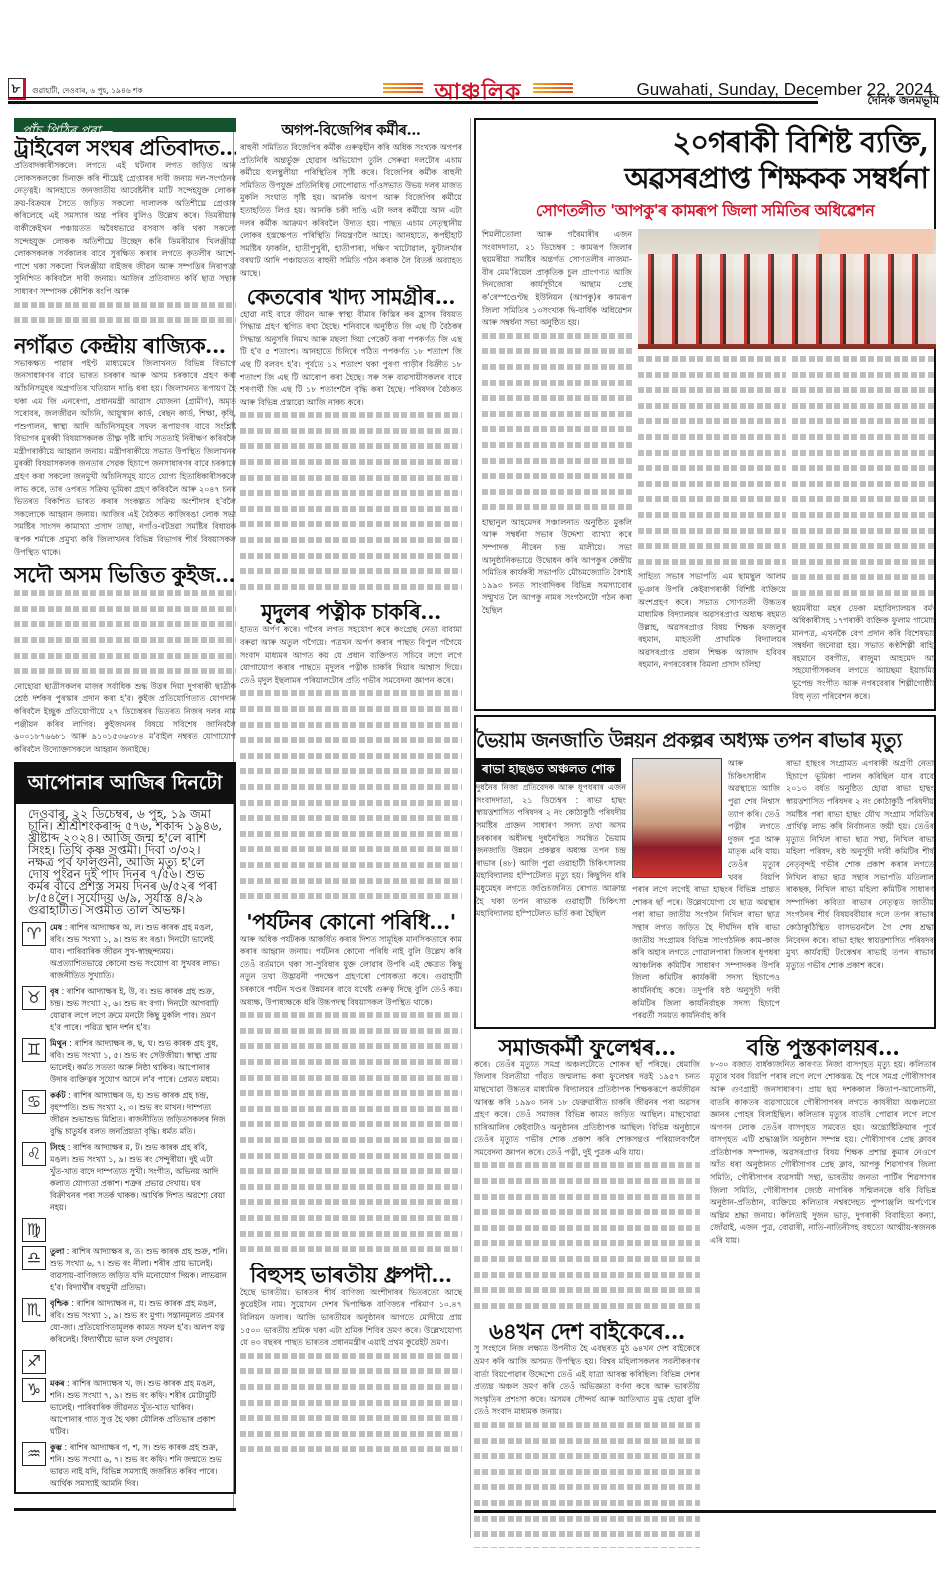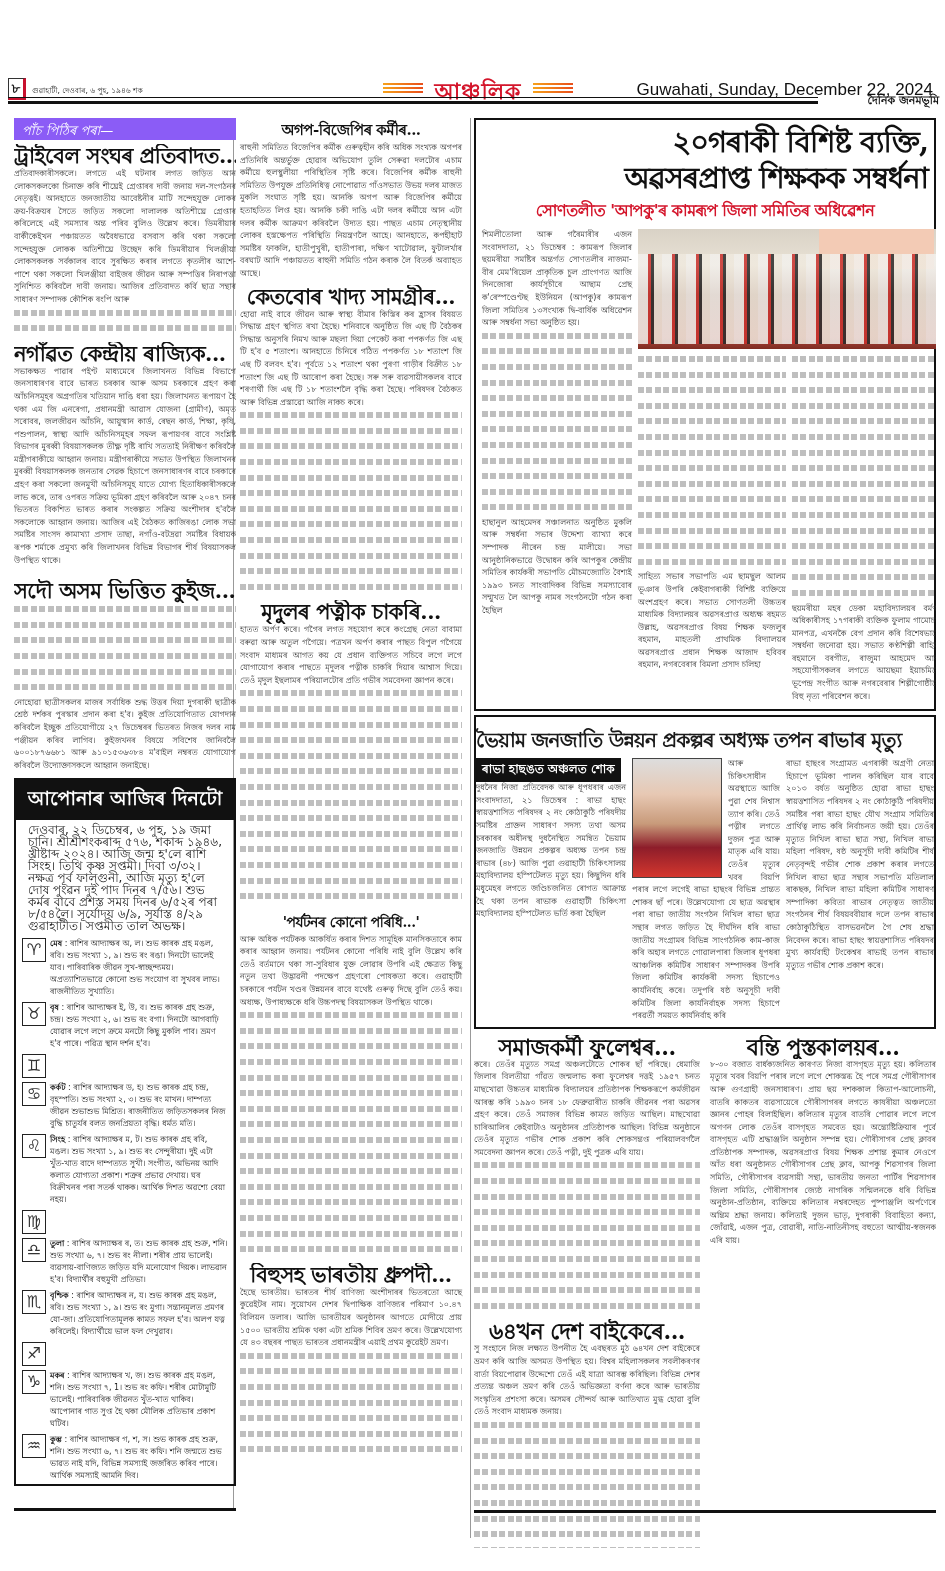--- a/index.html
+++ b/index.html
@@ -20,21 +20,21 @@
   .rule-thin { position: absolute; left: 8px; top: 97px; width: 810px; height: 1px; background: #111; }
   .paper-name { position: absolute; right: 6px; top: 92px; font-size: 11px; font-weight: bold; color: #111; }
 
   
   .col { position: absolute; overflow: hidden; }
   .col-left { left: 14px; top: 118px; width: 222px; height: 1390px; }
   .col-mid { left: 236px; top: 118px; width: 230px; height: 1420px; }
   .col-right { left: 474px; top: 118px; width: 462px; height: 1430px; }
   .col-rule { position: absolute; top: 118px; width: 1px; background: #999; }
 
-  .section-banner { background: #8b5cf6; color: #fff; font-style: italic; font-size: 13px; padding: 3px 8px; height: 22px; }
+  .section-banner { background: #14532d; color: #fff; font-style: italic; font-size: 13px; padding: 3px 8px; height: 14px; }
   .headline { font-family: "DejaVu Serif", serif; font-weight: bold; font-size: 19px; line-height: 24px; color: #111; white-space: nowrap; overflow: hidden; letter-spacing: -0.5px; }
   .body-text { font-size: 8px; line-height: 12.6px; color: #333; text-align: justify; }
   .filler { display:block; height: 12.6px; margin: 0; }
   .filler i { display:block; height: 6px; margin-top: 3px; background: repeating-linear-gradient(90deg, #8a8a8a 0 6px, transparent 6px 8px, #8a8a8a 8px 14px, transparent 14px 17px); opacity: .55; }
 
   
   .rashi-box { border: 2px solid #111; margin-top: 6px; }
   .rashi-title { background: #111; color: #fff; font-family: "DejaVu Serif", serif; font-weight: bold; font-size: 19px; text-align: center; padding: 4px 0; }
   .rashi-intro { font-size: 12px; line-height: 12px; padding: 4px 12px; color: #222; }
   .sign { display: flex; gap: 4px; padding: 2px 6px; }
@@ -104,21 +104,21 @@
           <i></i>
         </span>
       </p>
   </div>
 
   <div style="margin-top:4px;">
     <h2 class="headline" style="font-size:21px;">নগাঁৱত কেন্দ্ৰীয় ৰাজ্যিক...</h2>
     <p class="body-text">সভাকক্ষত পাৱাৰ পইণ্ট মাধ্যমেৰে জিলাখনত বিভিন্ন বিভাগে জনসাধাৰণৰ বাবে ভাৰত চৰকাৰ আৰু অসম চৰকাৰে গ্ৰহণ কৰা আঁচনিসমূহৰ অগ্ৰগতিৰ খতিয়ান দাঙি ধৰা হয়। জিলাখনত ৰূপায়ণ হৈ থকা এম জি এনৰেগা, প্ৰধানমন্ত্ৰী আৱাস যোজনা (গ্ৰামীণ), অমৃত সৰোবৰ, জলজীৱন আঁচনি, আয়ুষ্মান কাৰ্ড, ৰেছন কাৰ্ড, শিক্ষা, কৃষি, পশুপালন, স্বাস্থ্য আদি আঁচনিসমূহৰ সফল ৰূপায়ণৰ বাবে সংশ্লিষ্ট বিভাগৰ মুৰব্বী বিষয়াসকলক তীক্ষ্ণ দৃষ্টি ৰাখি সততাই নিৰীক্ষণ কৰিবলৈ মন্ত্ৰীগৰাকীয়ে আহ্বান জনায়। মন্ত্ৰীগৰাকীয়ে সভাত উপস্থিত জিলাখনৰ মুৰব্বী বিষয়াসকলক জনতাৰ সেৱক হিচাপে জনসাধাৰণৰ বাবে চৰকাৰে গ্ৰহণ কৰা সকলো জনমুখী আঁচনিসমূহ যাতে যোগ্য হিতাধিকাৰীসকলে লাভ কৰে, তাৰ ওপৰত সক্ৰিয় ভূমিকা গ্ৰহণ কৰিবলৈ আৰু ২০৪৭ চনৰ ভিতৰত বিকশিত ভাৰত কৰাৰ সংকল্পত সক্ৰিয় অংশীদাৰ হ'বলৈ সকলোকে আহ্বান জনায়। আজিৰ এই বৈঠকত কাজিৰঙা লোক সভা সমষ্টিৰ সাংসদ কামাখ্যা প্ৰসাদ তাছা, নগাঁও-বটদ্ৰৱা সমষ্টিৰ বিধায়ক ৰূপক শৰ্মাকে প্ৰমুখ্য কৰি জিলাখনৰ বিভিন্ন বিভাগৰ শীৰ্ষ বিষয়াসকল উপস্থিত থাকে।</p>
   </div>
 
-  <div style="margin-top:12px;">
+  <div style="margin-top:4px;">
     <h2 class="headline" style="font-size:21px;">সদৌ অসম ভিত্তিত কুইজ...</h2>
     <p class="body-text">
         <span class="filler">
           <i></i>
         </span>
         <span class="filler">
           <i></i>
         </span>
         <span class="filler">
           <i></i>
@@ -143,20 +143,21 @@
     <div class="sign">
       <div class="sign-icon">♈</div>
       <p class="sign-text"><b>মেষ</b> : <span>ৰাশিৰ আদ্যাক্ষৰ অ, ল। শুভ কাৰক গ্ৰহ মঙল, ৰবি। শুভ সংখ্যা ১, ৯। শুভ ৰং ৰঙা। দিনটো ভালেই যাব। পাৰিবাৰিক জীৱন সুখ-স্বাচ্ছন্দ্যময়। অপ্ৰত্যাশিতভাৱে কোনো শুভ সংযোগ বা সুখবৰ লাভ। ৰাজনীতিত সুখ্যাতি।</span></p>
     </div>
     <div class="sign">
       <div class="sign-icon">♉</div>
       <p class="sign-text"><b>বৃষ</b> : <span>ৰাশিৰ আদ্যাক্ষৰ ই, উ, ব। শুভ কাৰক গ্ৰহ শুক্ৰ, চন্দ্ৰ। শুভ সংখ্যা ২, ৬। শুভ ৰং বগা। দিনটো আগবাঢ়ি যোৱাৰ লগে লগে ক্ৰমে মনটো কিছু মুকলি পাব। ভ্ৰমণ হ'ব পাৰে। পৱিত্ৰ স্থান দৰ্শন হ'ব।</span></p>
     </div>
     <div class="sign">
       <div class="sign-icon">♊</div>
+      <p class="sign-text"><b>মিথুন</b> : <span>ৰাশিৰ আদ্যাক্ষৰ ক, ছ, ঘ। শুভ কাৰক গ্ৰহ বুধ, ৰবি। শুভ সংখ্যা ১, ৫। শুভ ৰং সেউজীয়া। স্বাস্থ্য প্ৰায় ভালেই। কৰ্মত সততা আৰু নিষ্ঠা থাকিব। আপোনাৰ উদাৰ ব্যক্তিত্বৰ সুযোগ আনে ল'ব পাৰে। প্ৰেমত মধ্যম।</span></p>
     </div>
     <div class="sign">
       <div class="sign-icon">♋</div>
       <p class="sign-text"><b>কৰ্কট</b> : <span>ৰাশিৰ আদ্যাক্ষৰ ড, হ। শুভ কাৰক গ্ৰহ চন্দ্ৰ, বৃহস্পতি। শুভ সংখ্যা ২, ৩। শুভ ৰং মাখন। দাম্পত্য জীৱন শুভাশুভ মিশ্ৰিত। ৰাজনীতিত জড়িতসকলৰ নিজ বুদ্ধি চাতুৰ্যৰ বলত জনপ্ৰিয়তা বৃদ্ধি। ধৰ্মত মতি।</span></p>
     </div>
     <div class="sign">
       <div class="sign-icon">♌</div>
       <p class="sign-text"><b>সিংহ</b> : <span>ৰাশিৰ আদ্যাক্ষৰ ম, ট। শুভ কাৰক গ্ৰহ ৰবি, মঙল। শুভ সংখ্যা ১, ৯। শুভ ৰং সেন্দুৰীয়া। দুই এটা খুঁত-খাত বাদে দাম্পত্যত সুখী। সংগীত, অভিনয় আদি কলাত যোগ্যতা প্ৰকাশ। শত্ৰুৰ প্ৰভাৱ দেখায়। ঘৰ বিক্ৰীখনৰ পৰা সতৰ্ক থাকক। আৰ্থিক দিশত অৱশ্যে বেয়া নহয়।</span></p>
     </div>
     <div class="sign">
@@ -168,21 +169,21 @@
     </div>
     <div class="sign">
       <div class="sign-icon">♏</div>
       <p class="sign-text"><b>বৃশ্চিক</b> : <span>ৰাশিৰ আদ্যাক্ষৰ ন, য। শুভ কাৰক গ্ৰহ মঙল, ৰবি। শুভ সংখ্যা ১, ৯। শুভ ৰং মুগা। সন্তানমূলত প্ৰমণৰ যো-জা। প্ৰতিযোগিতামূলক কামত সফল হ'ব। অলপ যত্ন কৰিলেই। বিদ্যাৰ্থীয়ে ভাল ফল দেখুৱাব।</span></p>
     </div>
     <div class="sign">
       <div class="sign-icon">♐</div>
     </div>
     <div class="sign">
       <div class="sign-icon">♑</div>
-      <p class="sign-text"><b>মকৰ</b> : <span>ৰাশিৰ আদ্যাক্ষৰ খ, জ। শুভ কাৰক গ্ৰহ মঙল, শনি। শুভ সংখ্যা ৭, 1। শুভ ৰং কফি। শৰীৰ মোটামুটি ভালেই। পাৰিবাৰিক জীৱনত খুঁত-খাত থাকিব। আপোনাৰ গাত সুপ্ত হৈ থকা মৌলিক প্ৰতিভাৰ প্ৰকাশ ঘটিব।</span></p>
+      <p class="sign-text"><b>মকৰ</b> : <span>ৰাশিৰ আদ্যাক্ষৰ খ, জ। শুভ কাৰক গ্ৰহ মঙল, শনি। শুভ সংখ্যা ৭, ৯। শুভ ৰং কফি। শৰীৰ মোটামুটি ভালেই। পাৰিবাৰিক জীৱনত খুঁত-খাত থাকিব। আপোনাৰ গাত সুপ্ত হৈ থকা মৌলিক প্ৰতিভাৰ প্ৰকাশ ঘটিব।</span></p>
     </div>
     <div class="sign">
       <div class="sign-icon">♒</div>
       <p class="sign-text"><b>কুম্ভ</b> : <span>ৰাশিৰ আদ্যাক্ষৰ গ, শ, স। শুভ কাৰক গ্ৰহ শুক্ৰ, শনি। শুভ সংখ্যা ৬, ৭। শুভ ৰং কফি। শনি জন্মতে শুভ ভাৱত নাই যদি, বিভিন্ন সমস্যাই জৰ্জৰিত কৰিব পাৰে। আৰ্থিক সমস্যাই আমনি দিব।</span></p>
     </div>
 
   </div>
 </div>
 
 <div class="col col-mid">
@@ -274,21 +275,21 @@
         </span>
         <span class="filler">
           <i></i>
         </span>
         <span class="filler">
           <i></i>
         </span>
       </p>
   </div>
   <div style="padding:0 4px;margin-top:4px;">
-    <h2 class="headline h-center" style="font-size:14px;">'পৰ্যটনৰ কোনো পৰিধি...'</h2>
+    <h2 class="headline h-center" style="font-size:21px;">'পৰ্যটনৰ কোনো পৰিধি...'</h2>
     <p class="body-text">আৰু অধিক পৰ্যটকক আকৰ্ষিত কৰাৰ দিশত সামূহিক মানসিকতাৰে কাম কৰাৰ আহ্বান জনায়। পৰ্যটনৰ কোনো পৰিধি নাই বুলি উল্লেখ কৰি তেওঁ বৰ্তমানে থকা সা-সুবিধাৰ যুক্ত লোৱাৰ উপৰি এই ক্ষেত্ৰত কিছু নতুন তথা উদ্ভাৱনী পদক্ষেপ গ্ৰহণৰো পোষকতা কৰে। গুৱাহাটী চৰকাৰে পৰ্যটন খণ্ডৰ উন্নয়নৰ বাবে যথেষ্ট গুৰুত্ব দিছে বুলি তেওঁ কয়। অধ্যক্ষ, উপাধ্যক্ষকে ধৰি উচ্চপদস্থ বিষয়াসকল উপস্থিত থাকে।</p>
     <p class="body-text">
         <span class="filler">
           <i></i>
         </span>
         <span class="filler">
           <i></i>
         </span>
         <span class="filler">
           <i></i>

